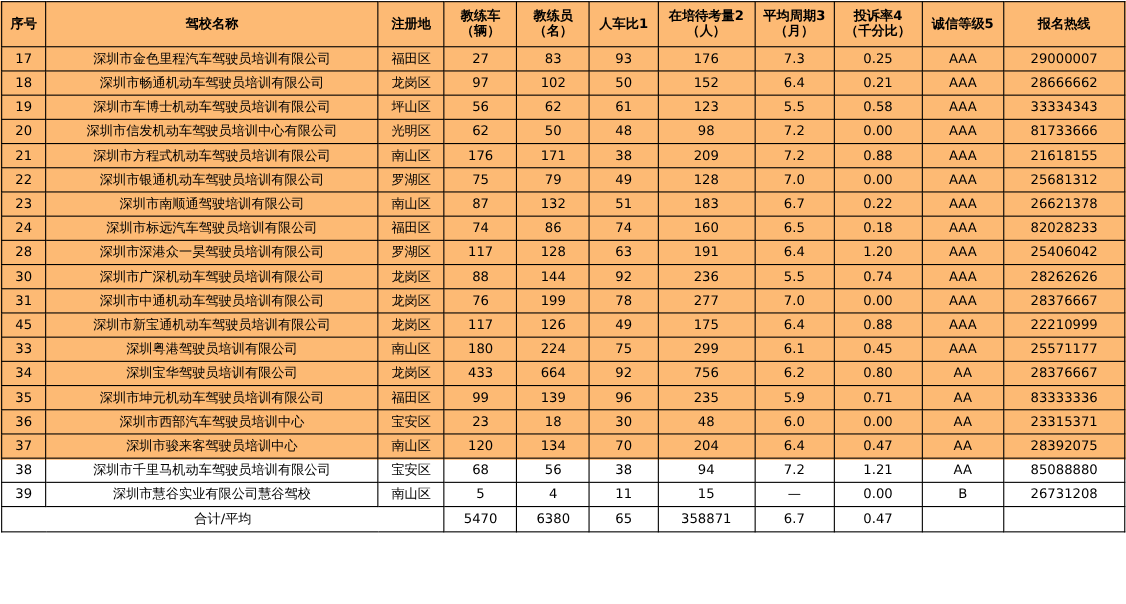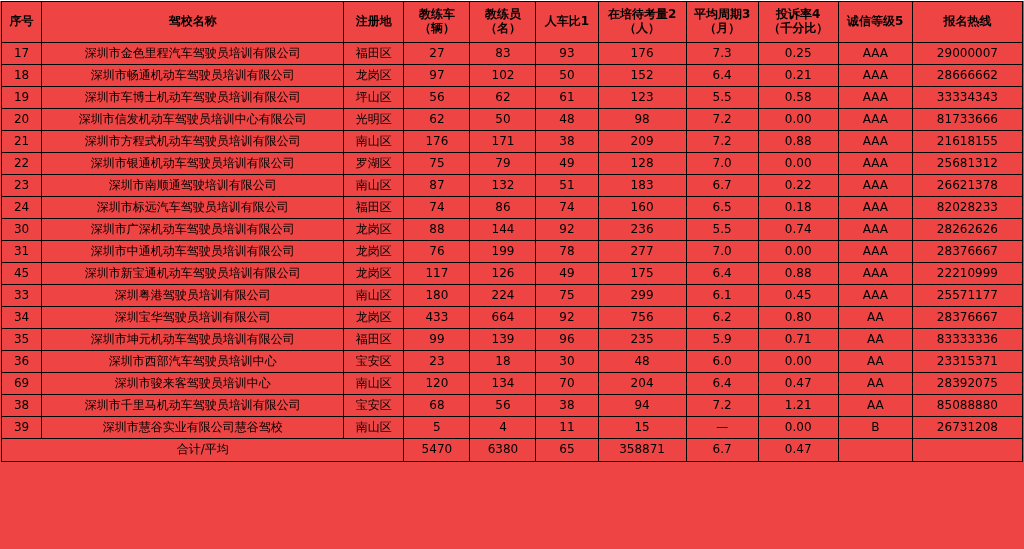--- a/index.html
+++ b/index.html
@@ -8,23 +8,23 @@
     background: #ffffff;
   }
   body {
     font-family: "DejaVu Sans", "Liberation Sans", sans-serif;
     width: 1024px;
     height: 549px;
     overflow: hidden;
   }
   #sheet {
     width: 1024px;
-    height: 549px;
+    height: 417px;
     position: relative;
-    background: #ef4444;
+    background: #fdba74;
   }
   table.grid {
     border-collapse: collapse;
     width: 1022px;
     margin: 1px;
     table-layout: fixed;
   }
   table.grid th, table.grid td {
     border: 1px solid #000000;
     padding: 0;
@@ -237,20 +237,33 @@
           <td>74</td>
           <td>86</td>
           <td>74</td>
           <td>160</td>
           <td>6.5</td>
           <td>0.18</td>
           <td>AAA</td>
           <td>82028233</td>
         </tr>
         <tr>
+          <td>28</td>
+          <td class="name">深圳市深港众一昊驾驶员培训有限公司</td>
+          <td>罗湖区</td>
+          <td>117</td>
+          <td>128</td>
+          <td>63</td>
+          <td>191</td>
+          <td>6.4</td>
+          <td>1.20</td>
+          <td>AAA</td>
+          <td>25406042</td>
+        </tr>
+        <tr>
           <td>30</td>
           <td class="name">深圳市广深机动车驾驶员培训有限公司</td>
           <td>龙岗区</td>
           <td>88</td>
           <td>144</td>
           <td>92</td>
           <td>236</td>
           <td>5.5</td>
           <td>0.74</td>
           <td>AAA</td>
@@ -328,21 +341,21 @@
           <td>23</td>
           <td>18</td>
           <td>30</td>
           <td>48</td>
           <td>6.0</td>
           <td>0.00</td>
           <td>AA</td>
           <td>23315371</td>
         </tr>
         <tr>
-          <td>69</td>
+          <td>37</td>
           <td class="name">深圳市骏来客驾驶员培训中心</td>
           <td>南山区</td>
           <td>120</td>
           <td>134</td>
           <td>70</td>
           <td>204</td>
           <td>6.4</td>
           <td>0.47</td>
           <td>AA</td>
           <td>28392075</td>

